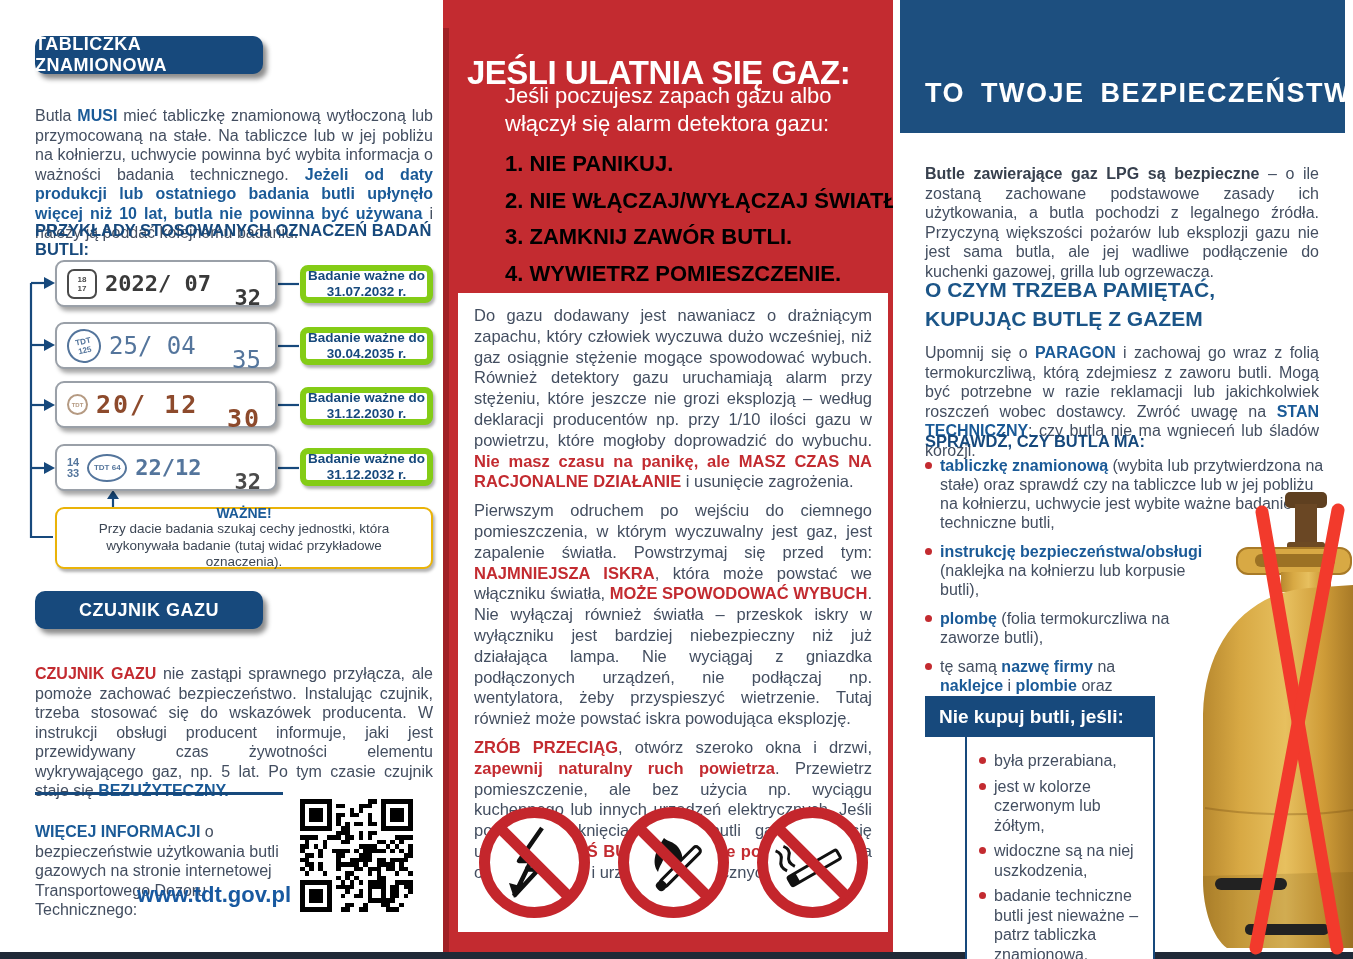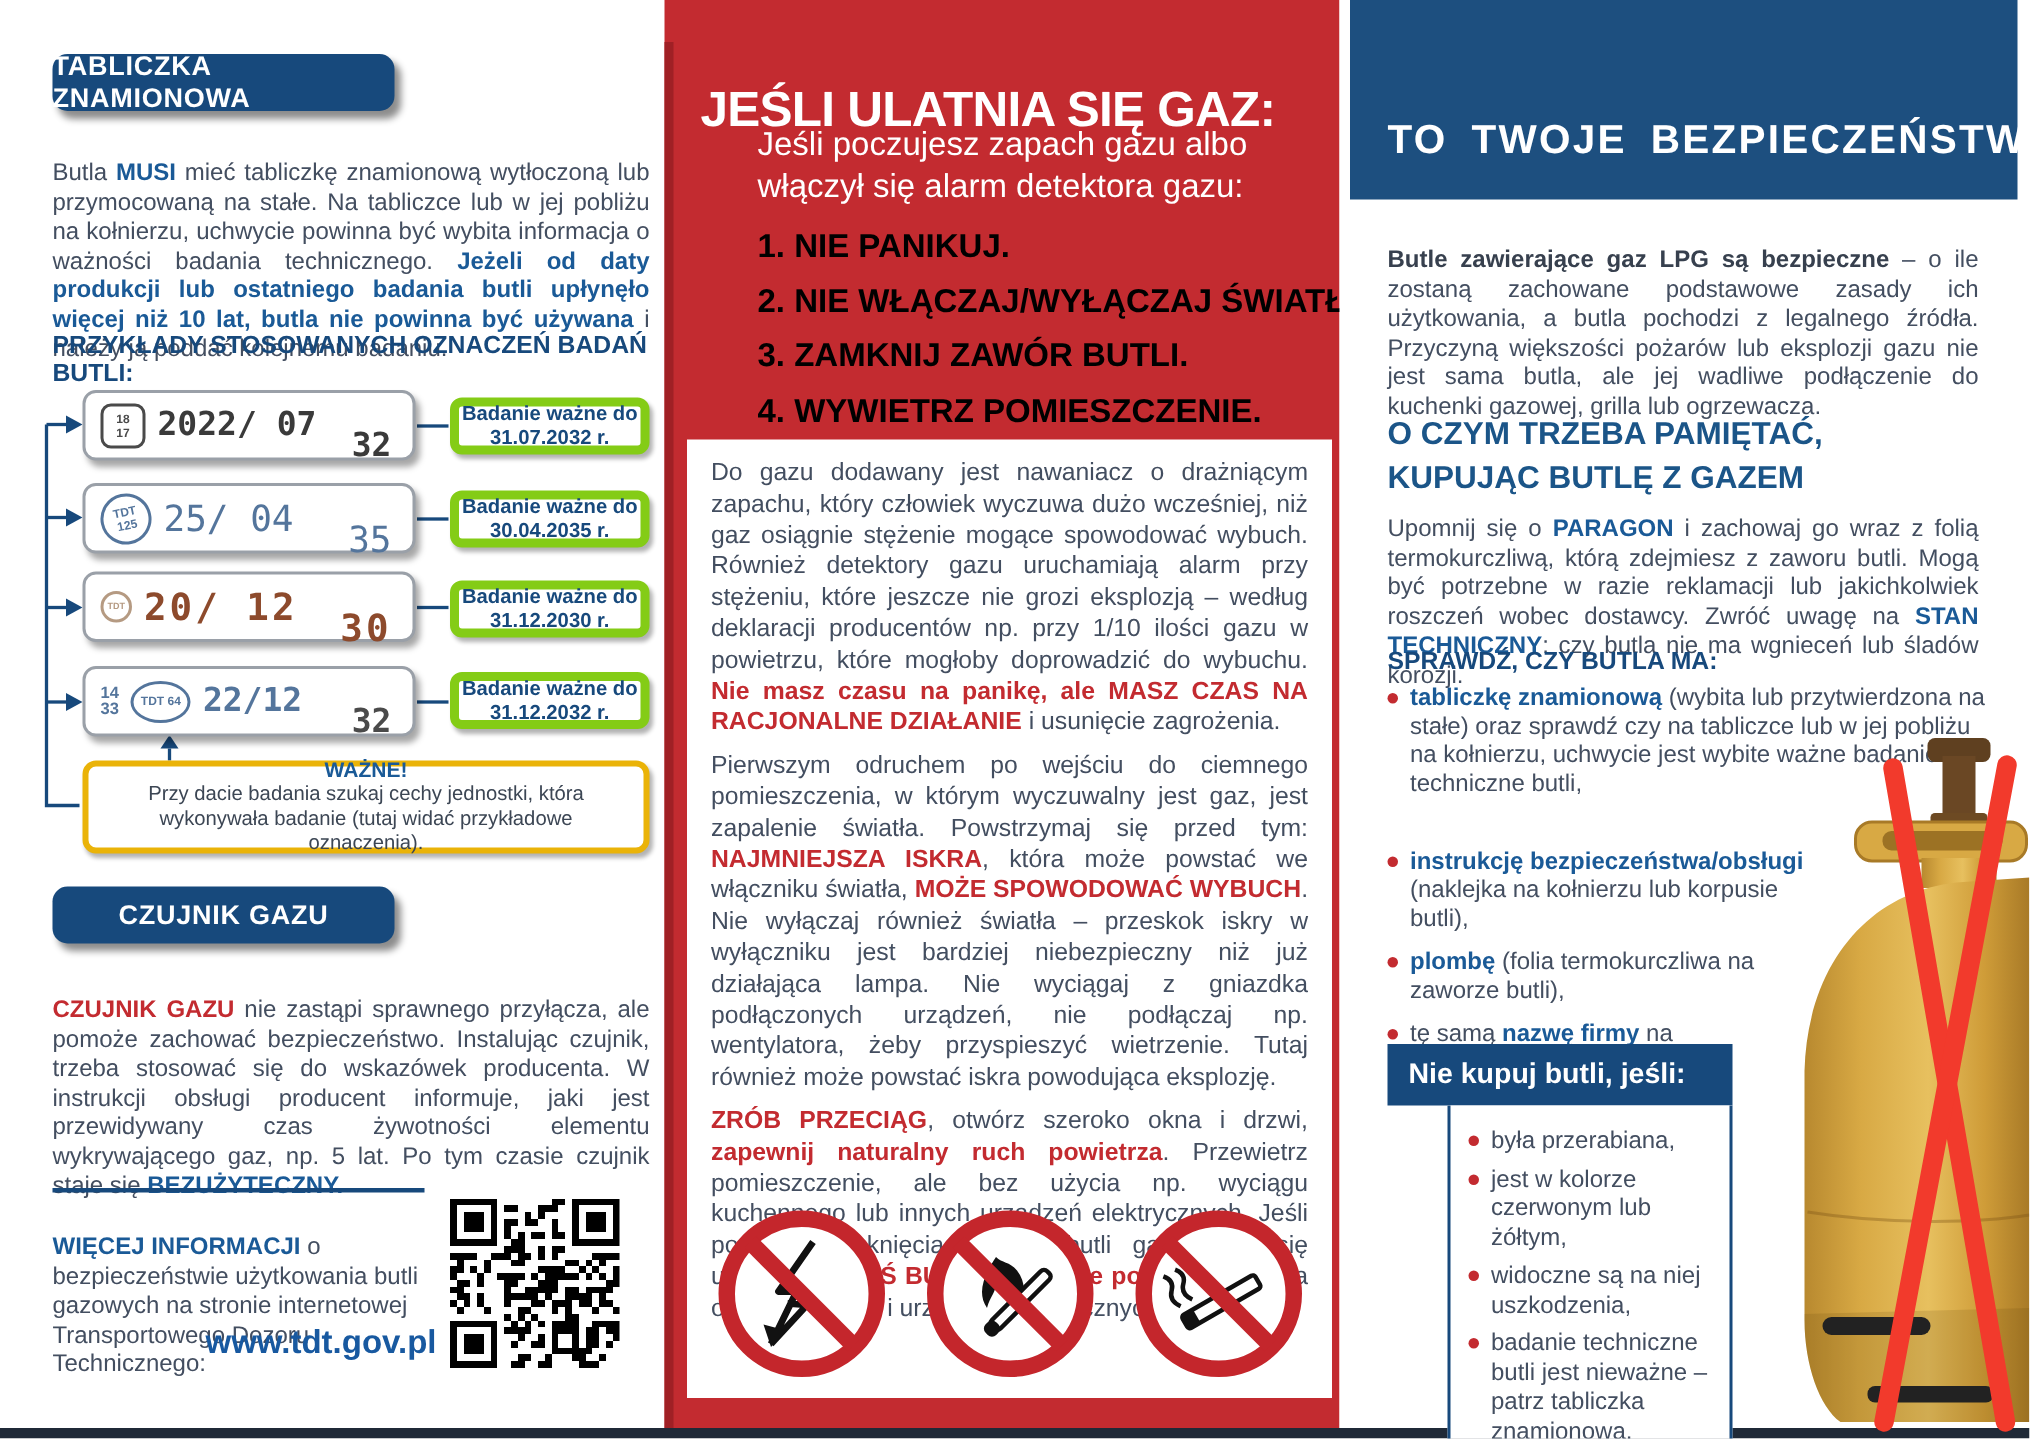--- a/index.html
+++ b/index.html
@@ -56,21 +56,21 @@
              font-size:8px;font-weight:bold;color:#54759c;line-height:9px;transform:rotate(-12deg);}
   .unit-dot{width:17px;height:17px;border:2px solid #b59a82;border-radius:50%;flex:0 0 auto;
             display:flex;align-items:center;justify-content:center;
             font-size:6px;font-weight:bold;color:#b59a82;}
   .unit-oval{width:36px;height:24px;border:2px solid #54759c;border-radius:50%;flex:0 0 auto;
              display:flex;align-items:center;justify-content:center;
              font-size:8px;font-weight:bold;color:#54759c;}
   .fraction{display:flex;flex-direction:column;align-items:center;font-size:11px;
             font-weight:bold;color:#54759c;line-height:11px;flex:0 0 auto;}
   .wazne-box{left:55px;top:507px;width:378px;height:62px;background:#fff;
-             border:4px solid #eab308;border-radius:9px;box-shadow:2px 3px 3px rgba(0,0,0,.3);
+             border:2px solid #eab308;border-radius:9px;box-shadow:2px 3px 3px rgba(0,0,0,.3);
              display:flex;flex-direction:column;align-items:center;justify-content:center;
              text-align:center;padding:4px 14px;box-sizing:border-box;}
   .wazne-title{font-size:14px;font-weight:bold;color:#1A5A97;}
   .wazne-text{font-size:13.5px;color:#3c4654;line-height:16.5px;}
   .p-czujnik{left:35px;top:648px;width:398px;}
   .divider{left:35px;top:792px;width:248px;height:3px;background:#17497C;}
   .p-info{left:35px;top:806px;width:256px;font-size:16px;line-height:19.5px;color:#434E60;}
   .tdt-link{left:35px;top:882px;width:256px;text-align:right;font-size:22px;font-weight:bold;
             color:#1859A0;cursor:pointer;}
   .qr-wrap{left:300px;top:799px;width:113px;height:113px;}
@@ -92,21 +92,21 @@
   .rh1{position:absolute;left:25px;top:22px;font-size:40px;font-weight:bold;white-space:nowrap;}
   .rh2{position:absolute;left:25px;top:78px;font-size:27px;font-weight:bold;letter-spacing:1.5px;
        word-spacing:7px;white-space:nowrap;}
   .r-p1{left:32px;top:148px;width:394px;}
   .r-h2{left:32px;top:258px;width:390px;font-size:21px;font-weight:bold;color:#1B5588;line-height:29px;}
   .r-p2{left:32px;top:327px;width:394px;}
   .r-h3{left:32px;top:432px;width:390px;font-size:16.5px;font-weight:bold;color:#17497C;}
   .checklist{left:32px;top:456px;width:420px;display:flex;flex-direction:column;gap:10px;}
   .chk{display:flex;gap:8px;font-size:16px;line-height:19px;}
   .chk .dot{width:7px;height:7px;border-radius:50%;background:#C32B30;margin-top:6px;flex:0 0 auto;}
-  .chk-w1{width:404px;} .chk-w2{width:300px;margin-top:23px;} .chk-w3{width:300px;} .chk-w4{width:240px;}
+  .chk-w1{width:404px;} .chk-w2{width:300px;} .chk-w3{width:300px;} .chk-w4{width:240px;}
   .nobuy{left:32px;top:696px;width:230px;z-index:7;}
   .nobuy-head{background:#17497C;color:#fff;font-weight:bold;font-size:19px;height:41px;
               display:flex;align-items:center;padding-left:14px;}
   .nobuy-body{border:2px solid #17497C;border-top:none;background:#fff;
               padding:14px 8px 14px 12px;display:flex;flex-direction:column;gap:6px;margin-left:40px;}
   .nb-item{display:flex;gap:8px;font-size:16px;line-height:19.5px;color:#434E60;}
   .nb-item .dot{width:7px;height:7px;border-radius:50%;background:#C32B30;margin-top:6px;flex:0 0 auto;}
   
   .connector-svg{left:0;top:0;width:443px;height:960px;pointer-events:none;}
   .cylinder{left:1185px;top:488px;width:168px;height:466px;z-index:5;}

